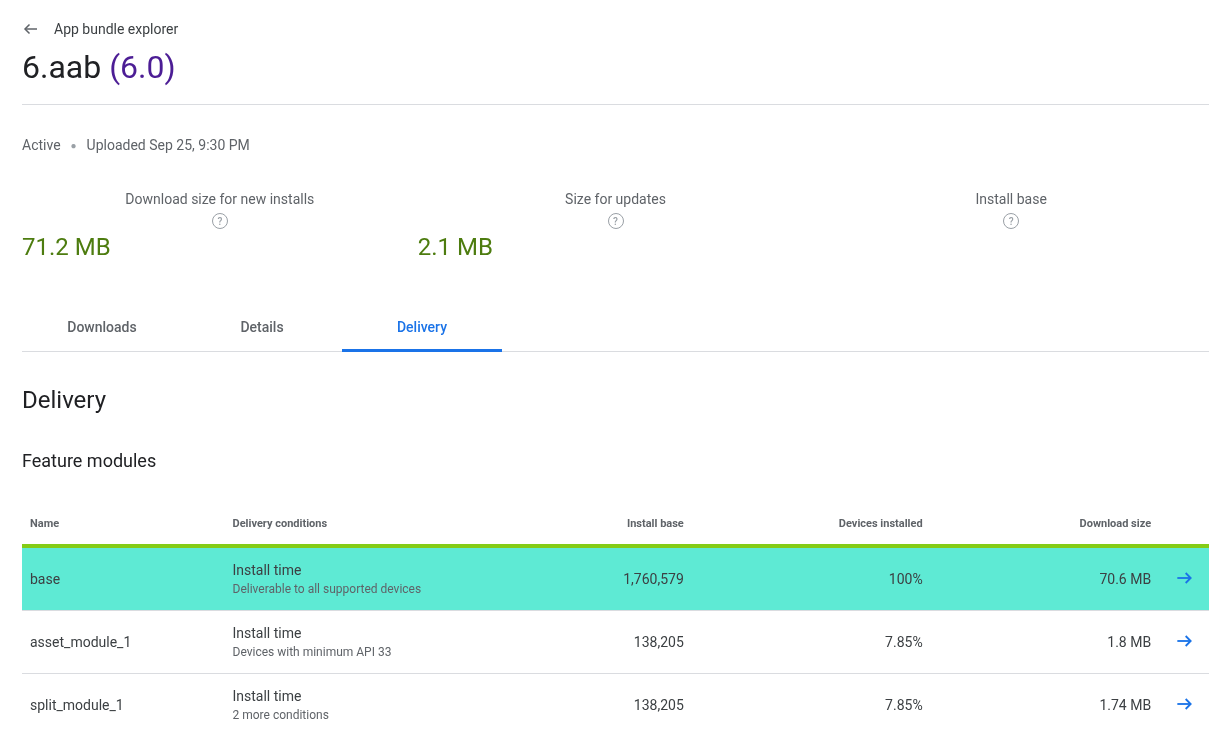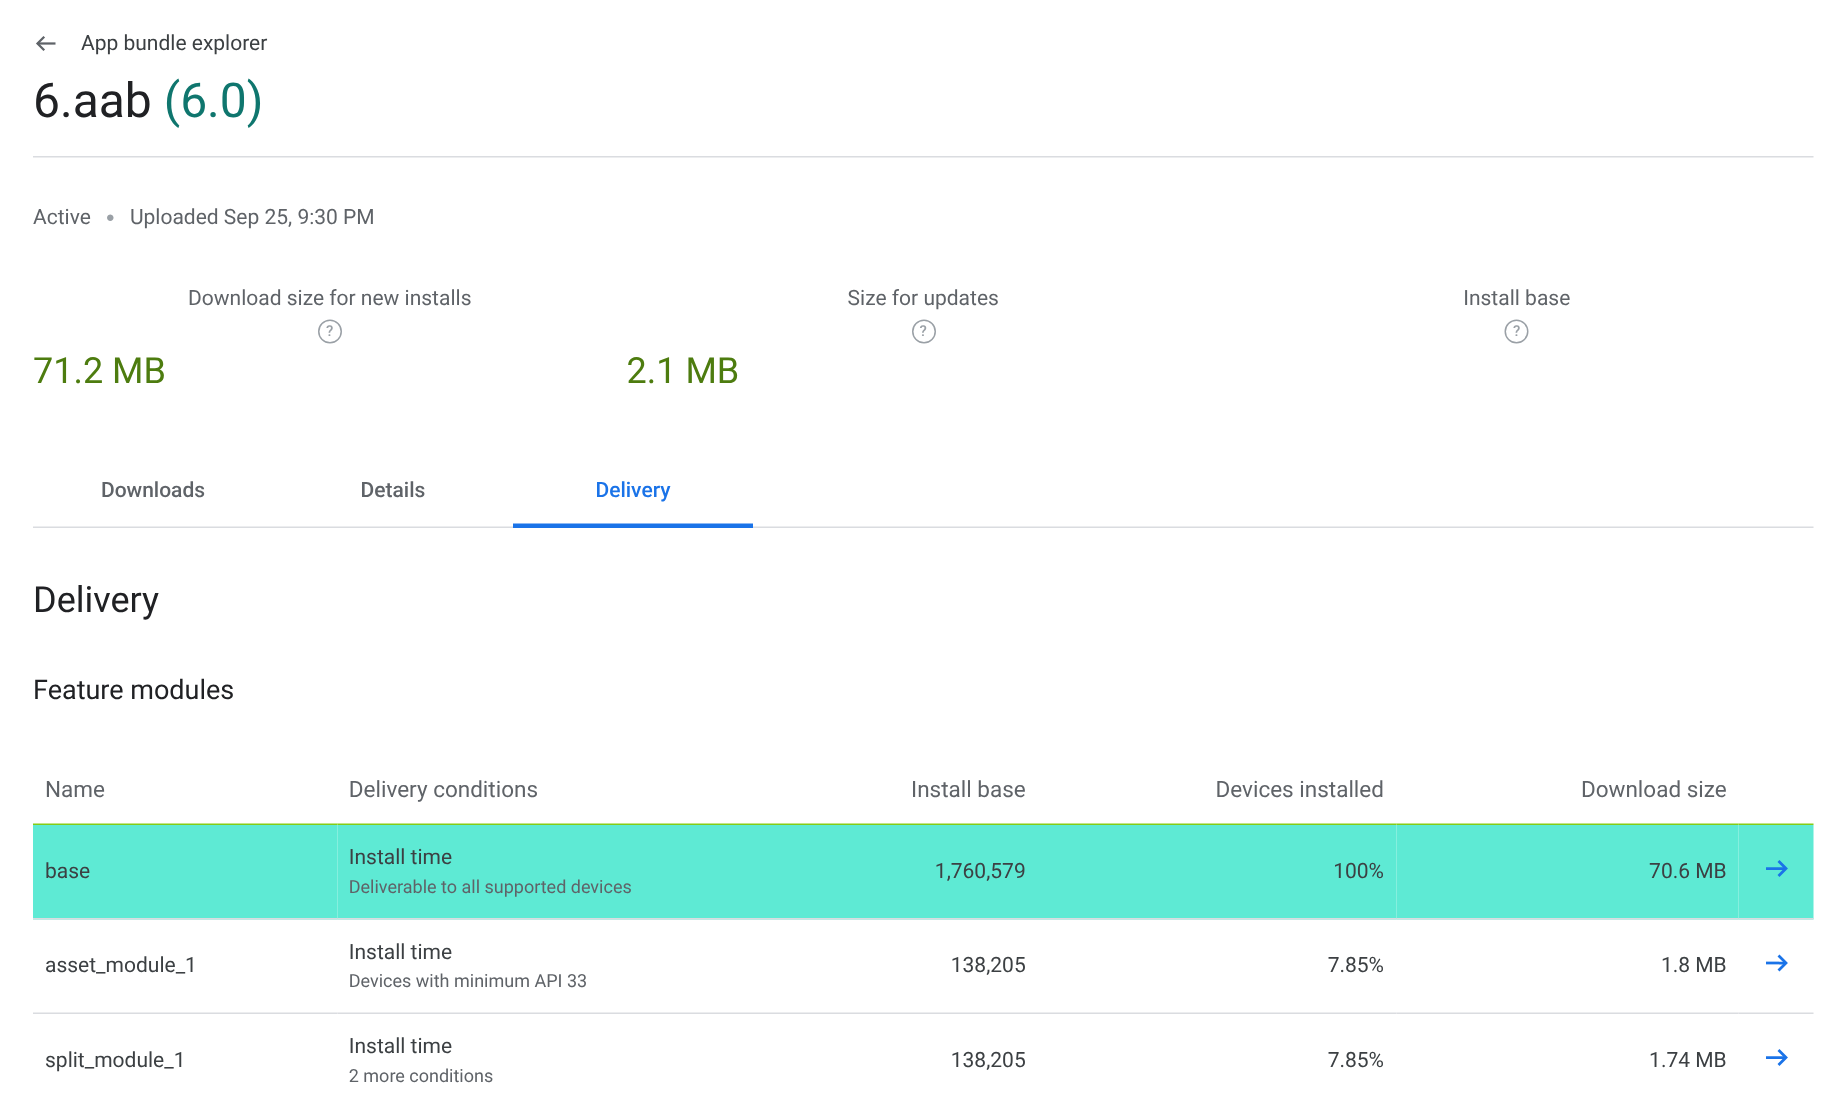--- a/index.html
+++ b/index.html
@@ -21,21 +21,21 @@
     color: #3c4043;
   }
   .page-title {
     font-size: 32px;
     font-weight: 400;
     color: #202124;
     padding-bottom: 18px;
     border-bottom: 1px solid #dadce0;
   }
   .page-title .version {
-    color: #0f766e;
+    color: #4c1d95;
     margin-top: 30px;
   }
   .meta-row {
     margin-top: 32px;
     font-size: 14px;
     color: #5f6368;
     display: flex;
     align-items: center;
     gap: 10px;
   }
@@ -107,25 +107,25 @@
     margin-top: 36px;
     color: #202124;
   }
   table {
     width: 100%;
     border-collapse: collapse;
     margin-top: 32px;
   }
   th {
     text-align: left;
-    font-size: 15px;
-    font-weight: 400;
+    font-size: 11px;
+    font-weight: 700;
     color: #5f6368;
     padding: 14px 8px;
-    border-bottom: 1px solid #84cc16;
+    border-bottom: 4px solid #84cc16;
   }
   th.right, td.right { text-align: right; }
   td {
     font-size: 14px;
     color: #3c4043;
     padding: 14px 8px;
     border-bottom: 1px solid #dadce0;
     vertical-align: middle;
   }
   tr.highlight { background: #5eead4; }

